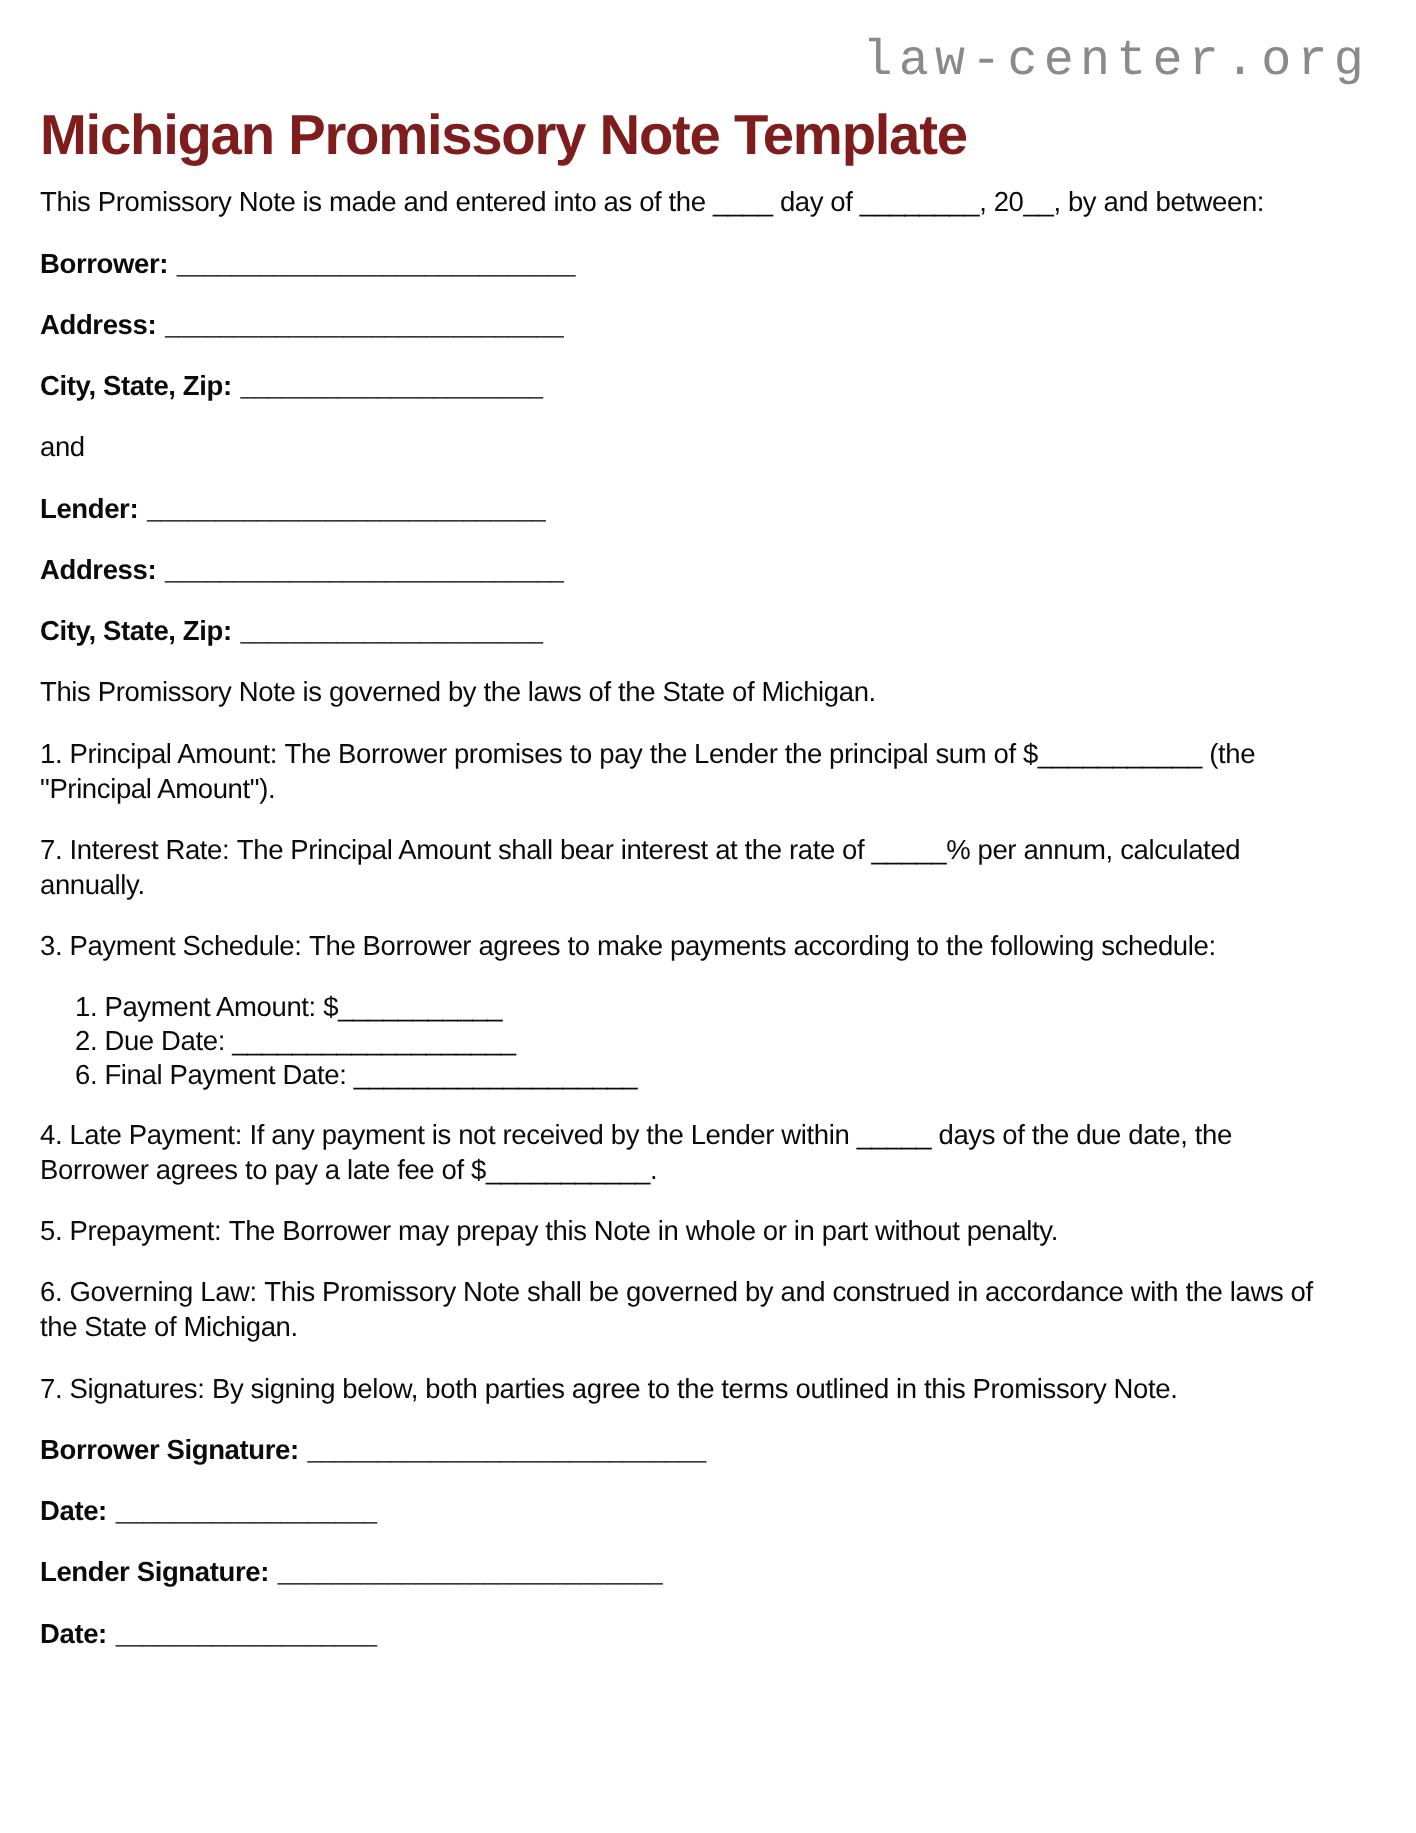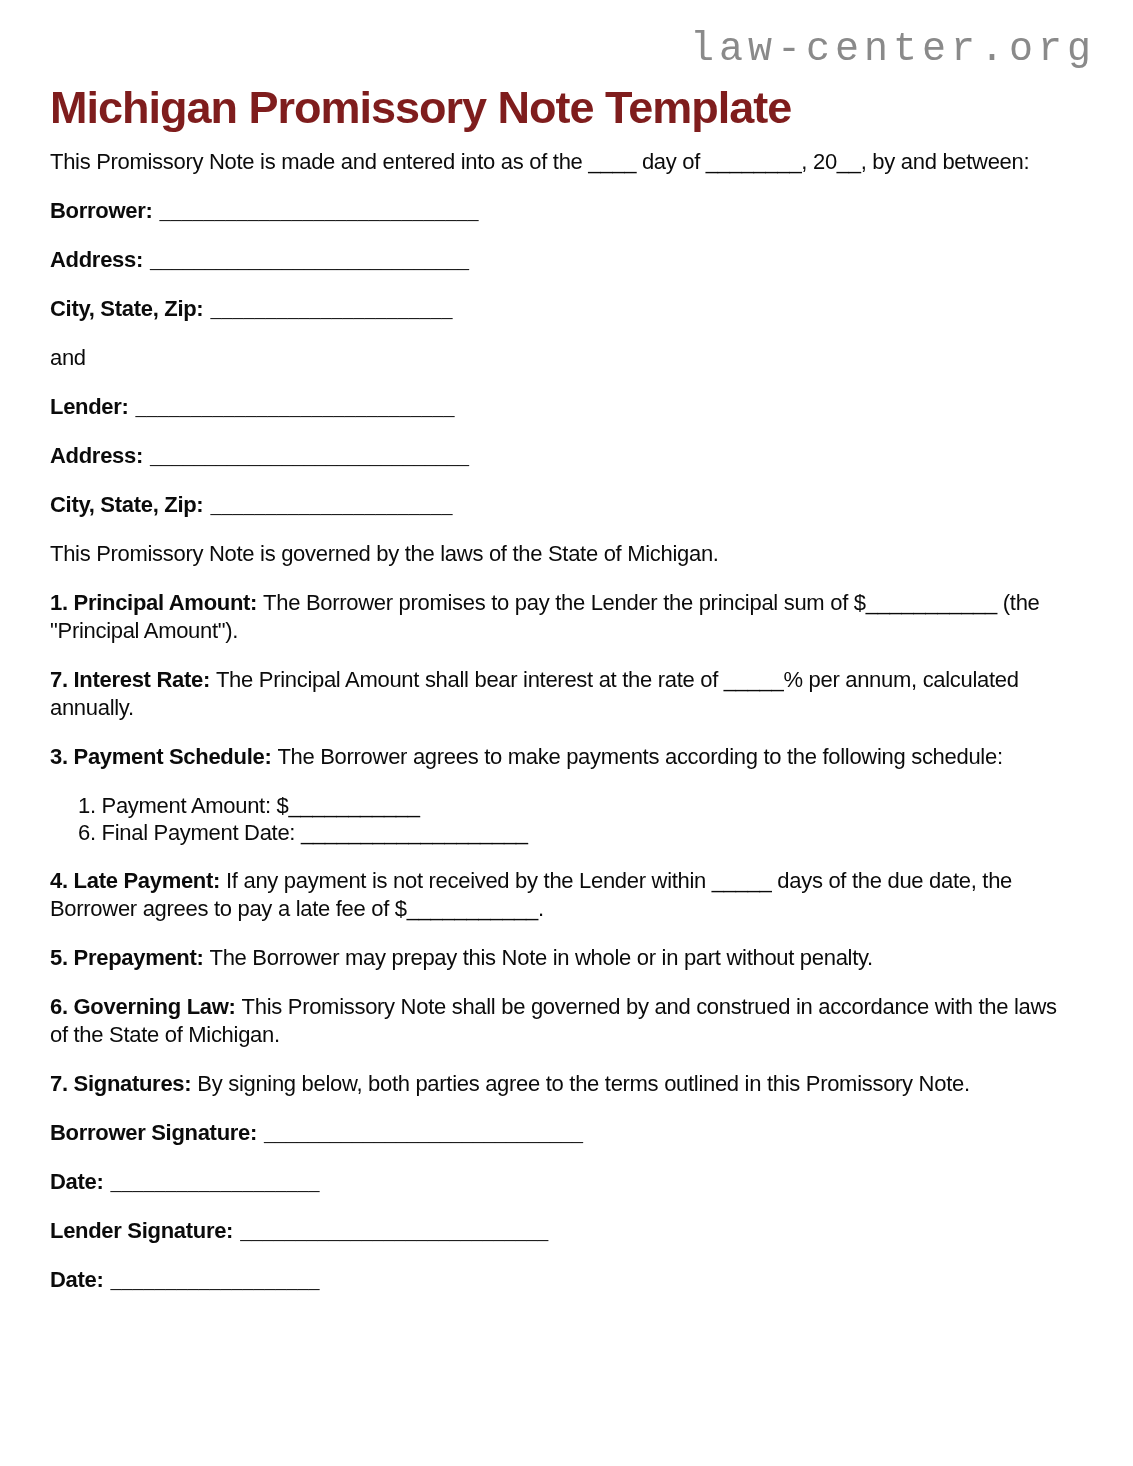--- a/index.html
+++ b/index.html
@@ -11,21 +11,21 @@
   body {
     width: 1133px;
     height: 1466px;
     overflow: hidden;
     font-family: "Liberation Sans", sans-serif;
     color: #0b0b0b;
   }
   .page {
     width: 1133px;
     height: 1466px;
-    padding: 26px 61px 30px 50px;
+    padding: 26px 61px 30px 32px;
   }
   .logo {
     text-align: right;
     font-family: "Liberation Mono", monospace;
     font-size: 40px;
     line-height: 48px;
     letter-spacing: 5px;
     color: #8a8a8a;
     margin-right: -24px;
     white-space: nowrap;
@@ -41,21 +41,21 @@
   .body-text {
     margin-top: 14px;
     font-size: 22px;
     line-height: 28px;
     letter-spacing: -0.3px;
   }
   p.para {
     margin: 0 0 21px 0;
   }
   p.para .sec-label {
-    font-weight: 700;
+    font-weight: 400;
     margin-right: 6px;
     text-align: right;
   }
   .field-row .field-label {
     font-weight: 700;
   }
   .field-row .row-blank {
     margin-left: 7px;
     letter-spacing: 0;
   }
@@ -117,20 +117,21 @@
     <p class="para">
       <span class="sec-label">7. Interest Rate:</span><span>The Principal Amount shall bear interest at the rate of _____% per annum, calculated annually.</span>
     </p>
 
     <p class="para">
       <span class="sec-label">3. Payment Schedule:</span><span>The Borrower agrees to make payments according to the following schedule:</span>
     </p>
 
     <div class="schedule-list">
       <div class="schedule-item">1. Payment Amount: $___________</div>
+      <div class="schedule-item">2. Due Date: ___________________</div>
       <div class="schedule-item">6. Final Payment Date: ___________________</div>
     </div>
 
     <p class="para">
       <span class="sec-label">4. Late Payment:</span><span>If any payment is not received by the Lender within _____ days of the due date, the Borrower agrees to pay a late fee of $___________.</span>
     </p>
 
     <p class="para">
       <span class="sec-label">5. Prepayment:</span><span>The Borrower may prepay this Note in whole or in part without penalty.</span>
     </p>

